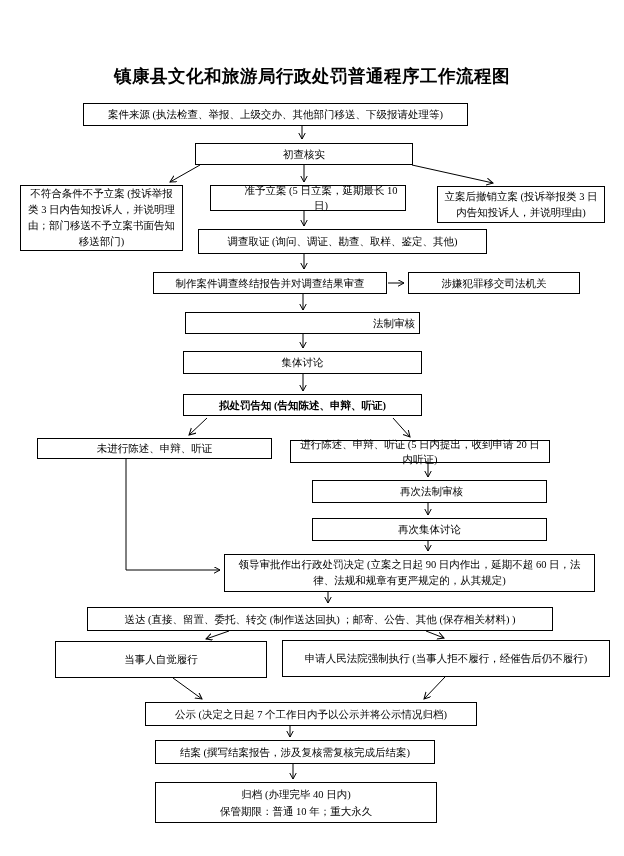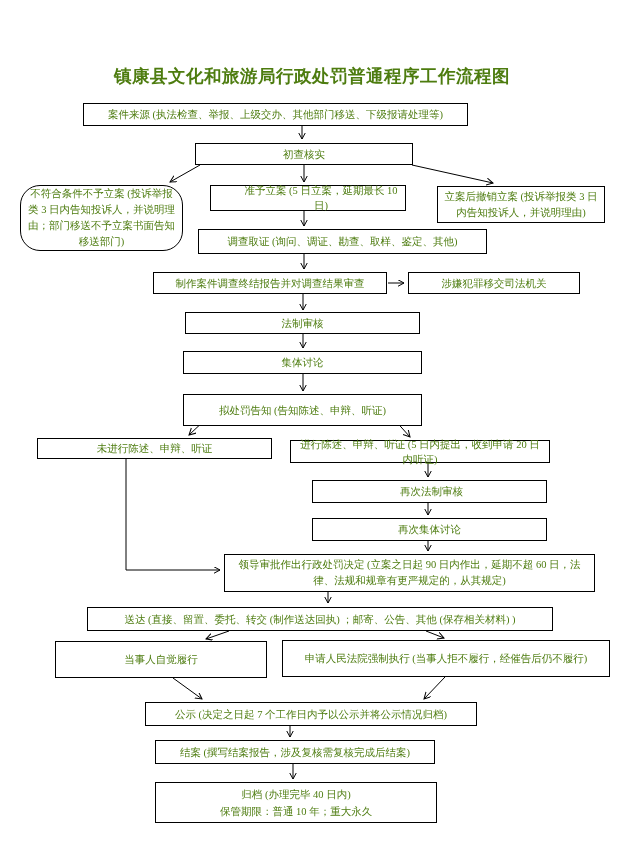--- a/index.html
+++ b/index.html
@@ -1,21 +1,21 @@
 <!DOCTYPE html>
 <html><head>
 <meta charset="utf-8">
 <style>
   html,body{margin:0;padding:0;background:#ffffff;}
   #canvas{
     position:relative;
     width:624px;height:856px;
     background:#ffffff;
     font-family:"Liberation Serif","DejaVu Serif",serif;
-    color:#4d7c0f;
+    color:#000000;
     overflow:hidden;
   }
   #title{
     position:absolute;left:0;top:64px;width:624px;
     text-align:center;font-size:17.5px;font-weight:bold;
     letter-spacing:0.5px;
   }
   .node{
     position:absolute;
     box-sizing:border-box;
@@ -71,21 +71,21 @@
   </svg>
 
   <div class="node" style="left:83px;top:103px;width:385px;height:23px;">
     <span>案件来源 (执法检查、举报、上级交办、其他部门移送、下级报请处理等)</span>
   </div>
 
   <div class="node" style="left:195px;top:143px;width:218px;height:22px;">
     <span>初查核实</span>
   </div>
 
-  <div class="node" style="left:20px;top:185px;width:163px;height:66px;line-height:16px;border-radius:20px;">
+  <div class="node" style="left:20px;top:185px;width:163px;height:66px;line-height:16px;">
     <span>不符合条件不予立案 (投诉举报类 3 日内告知投诉人，并说明理由；部门移送不予立案书面告知移送部门)</span>
   </div>
 
   <div class="node" style="left:210px;top:185px;width:196px;height:26px;padding-left:30px;">
     <span>准予立案 (5 日立案，延期最长 10 日)</span>
   </div>
 
   <div class="node" style="left:437px;top:186px;width:168px;height:37px;line-height:16px;">
     <span>立案后撤销立案 (投诉举报类 3 日内告知投诉人，并说明理由)</span>
   </div>
@@ -95,29 +95,29 @@
   </div>
 
   <div class="node" style="left:153px;top:272px;width:234px;height:22px;">
     <span>制作案件调查终结报告并对调查结果审查</span>
   </div>
 
   <div class="node" style="left:408px;top:272px;width:172px;height:22px;">
     <span>涉嫌犯罪移交司法机关</span>
   </div>
 
-  <div class="node" style="left:185px;top:312px;width:235px;height:22px;">
+  <div class="node" style="left:185px;top:312px;width:235px;height:22px;justify-content:flex-end;">
     <span>法制审核</span>
   </div>
 
   <div class="node" style="left:183px;top:351px;width:239px;height:23px;">
     <span>集体讨论</span>
   </div>
 
-  <div class="node" style="left:183px;top:394px;width:239px;height:32px;">
+  <div class="node" style="left:183px;top:394px;width:239px;height:22px;font-weight:bold;">
     <span>拟处罚告知 (告知陈述、申辩、听证)</span>
   </div>
 
   <div class="node" style="left:37px;top:438px;width:235px;height:21px;">
     <span>未进行陈述、申辩、听证</span>
   </div>
 
   <div class="node" style="left:290px;top:440px;width:260px;height:23px;justify-content:center;">
     <span>进行陈述、申辩、听证 (5 日内提出，收到申请 20 日内听证)</span>
   </div>

